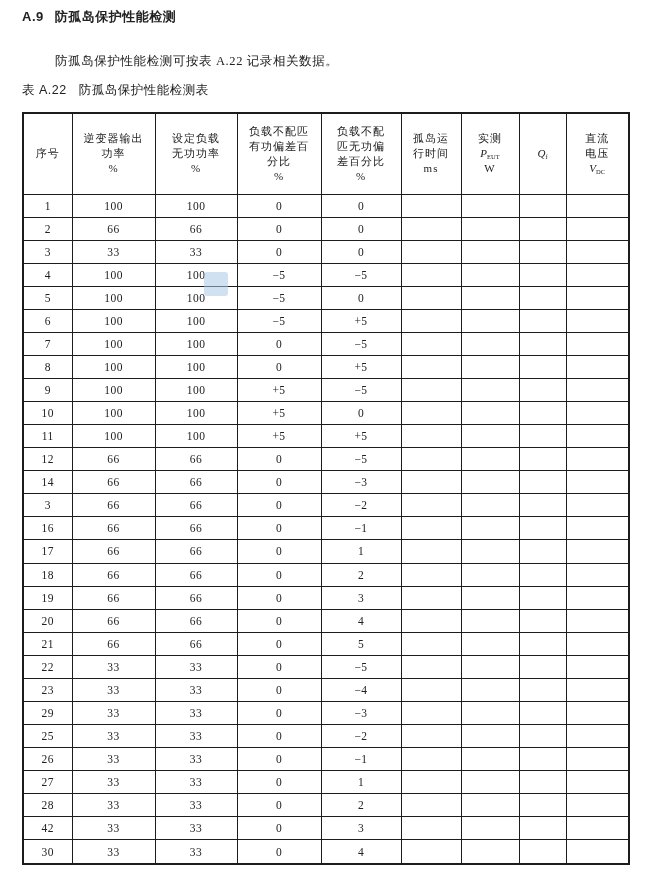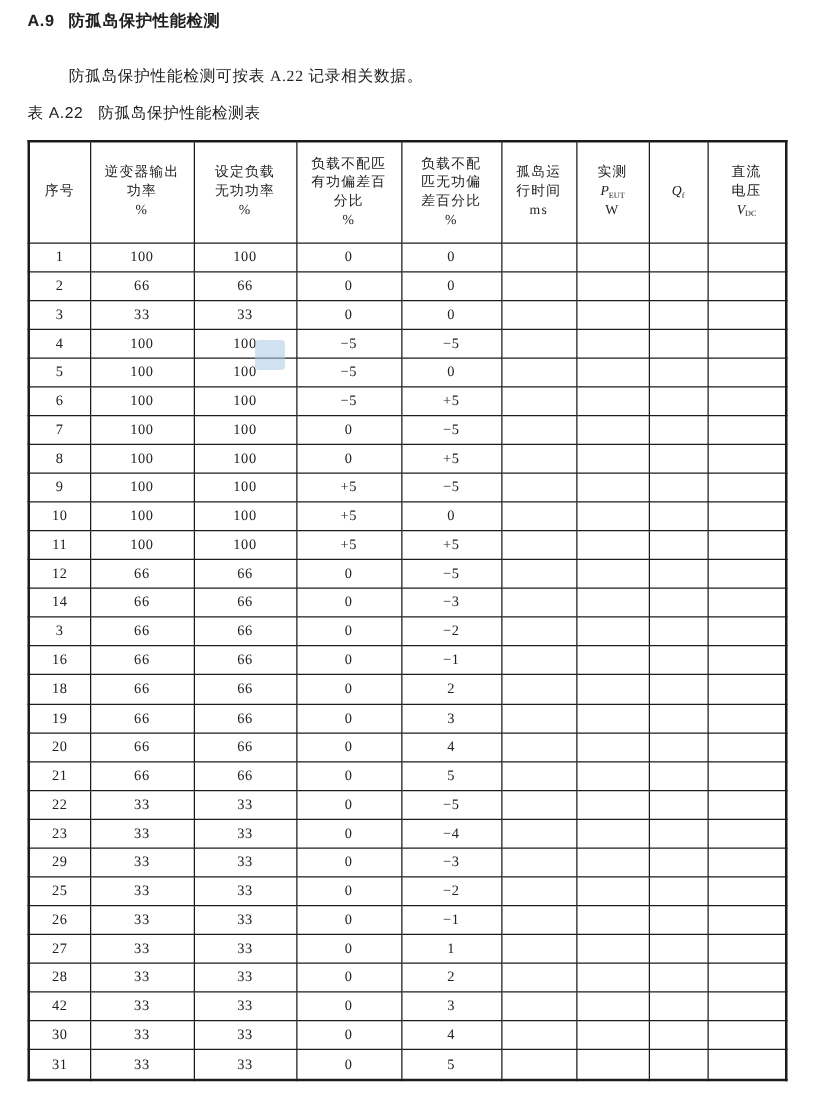--- a/index.html
+++ b/index.html
@@ -299,20 +299,31 @@
           <td>66</td>
           <td>66</td>
           <td>0</td>
           <td>−1</td>
           <td></td>
           <td></td>
           <td></td>
           <td></td>
         </tr>
         <tr>
+          <td>17</td>
+          <td>66</td>
+          <td>66</td>
+          <td>0</td>
+          <td>1</td>
+          <td></td>
+          <td></td>
+          <td></td>
+          <td></td>
+        </tr>
+        <tr>
           <td>18</td>
           <td>66</td>
           <td>66</td>
           <td>0</td>
           <td>2</td>
           <td></td>
           <td></td>
           <td></td>
           <td></td>
         </tr>
@@ -436,31 +447,20 @@
           <td></td>
           <td></td>
           <td></td>
         </tr>
         <tr>
           <td>30</td>
           <td>33</td>
           <td>33</td>
           <td>0</td>
           <td>4</td>
-          <td></td>
-          <td></td>
-          <td></td>
-          <td></td>
-        </tr>
-        <tr>
-          <td>31</td>
-          <td>33</td>
-          <td>33</td>
-          <td>0</td>
-          <td>5</td>
           <td></td>
           <td></td>
           <td></td>
           <td></td>
         </tr>
       </tbody>
   </table>
 
   <div class="watermark" style="background: rgb(169, 203, 232);"></div>
 

